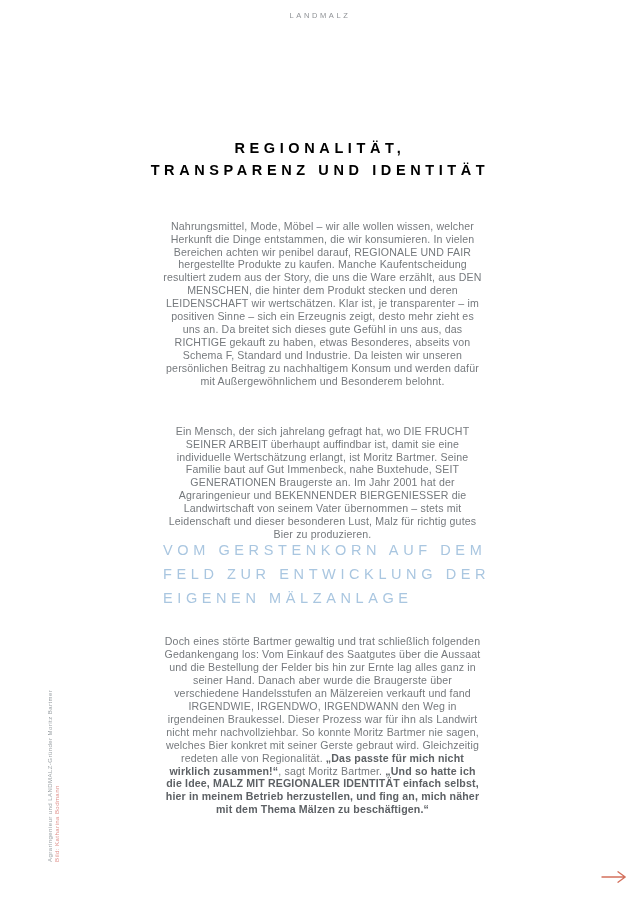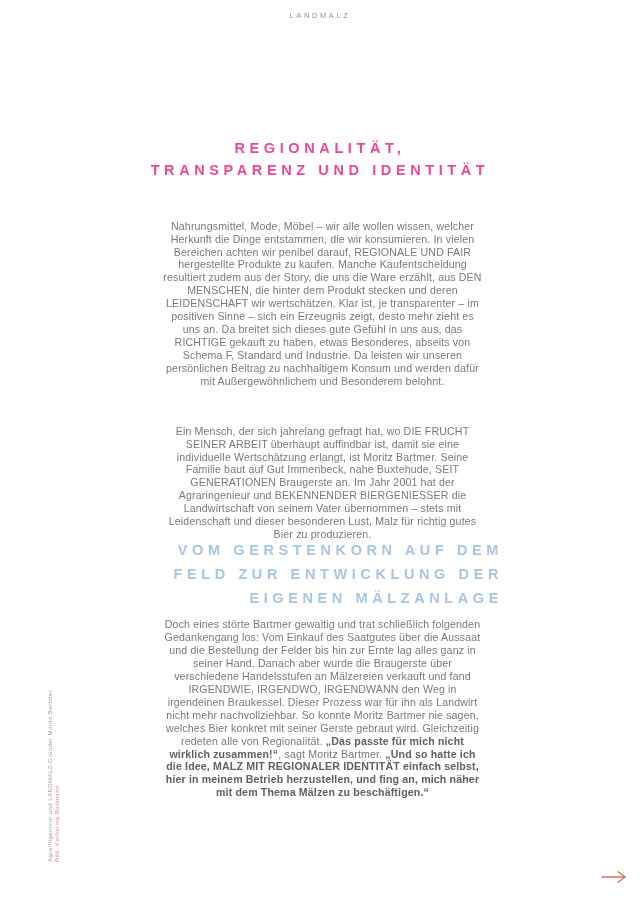--- a/index.html
+++ b/index.html
@@ -7,34 +7,34 @@
     position:relative; width:640px; height:905px; background:#ffffff;
     font-family:"Liberation Sans", sans-serif; overflow:hidden;
   }
   .brand {
     position:absolute; top:11px; left:0; right:0; text-align:center;
     font-size:7.5px; font-weight:500; letter-spacing:2.6px; color:#8f9296;
   }
   .h1 {
     position:absolute; top:127px; left:0; right:0; text-align:center;
     font-size:14.5px; font-weight:700; letter-spacing:4.6px;
-    line-height:22px; color:#ec4899;
+    line-height:22px; color:#000000;
   }
   .col {
     position:absolute; left:163px; width:319px;
     color:#75797d; font-size:10.6px; line-height:12.95px;
     letter-spacing:0.15px; text-align:center;
   }
   .p1 { top:209px; }
   .p2 { top:414px; }
-  .p3 { top:598px;margin-top:20px; }
+  .p3 { top:615px;margin-top:20px; }
   .h2 {
     position:absolute; left:163px; top:526px; width:340px;
-    font-size:14.5px; font-weight:700; letter-spacing:4.6px;
-    line-height:24px; color:#a9c6e0;text-align:right;
+    font-size:14.5px; font-weight:400; letter-spacing:4.6px;
+    line-height:24px; color:#a9c6e0;
   }
   .bold { font-weight:700; color:#5d6165; }
   .caption {
     position:absolute; left:47px; top:862px;
     transform:rotate(-90deg); transform-origin:0 0;
     white-space:nowrap; font-size:6px; letter-spacing:0.45px;
   }
   .caption .line1 { display:block; color:#9aa0a4; }
   .caption .credit { display:block; color:#e0908c; margin-top:1px; }
   .arrow {

